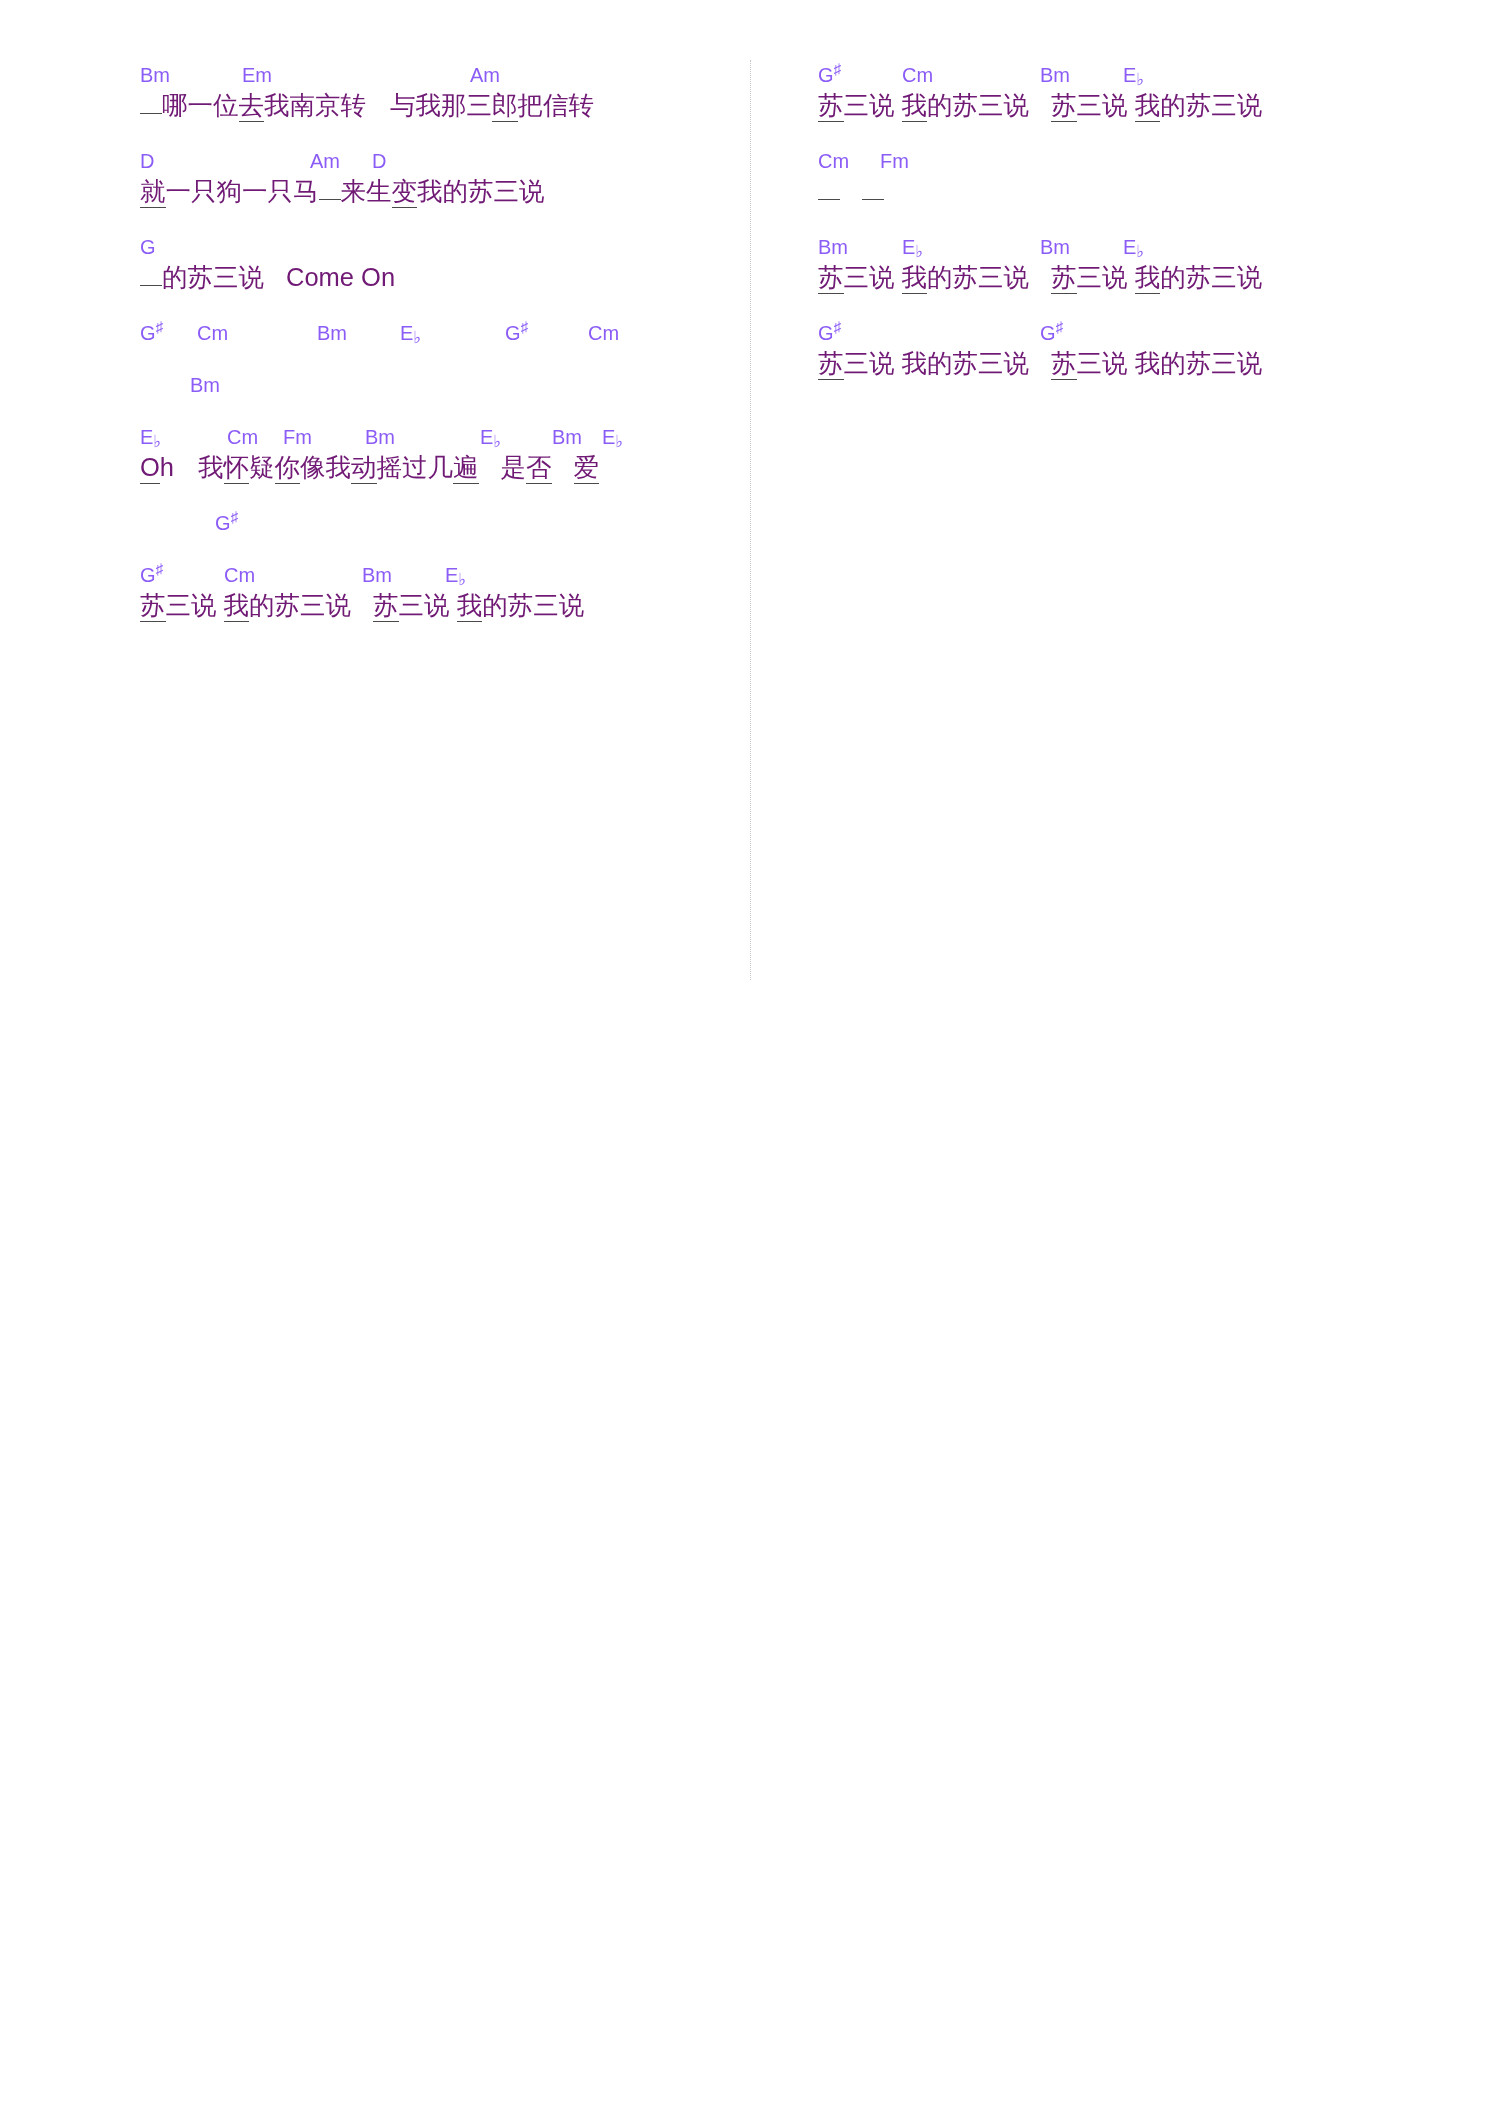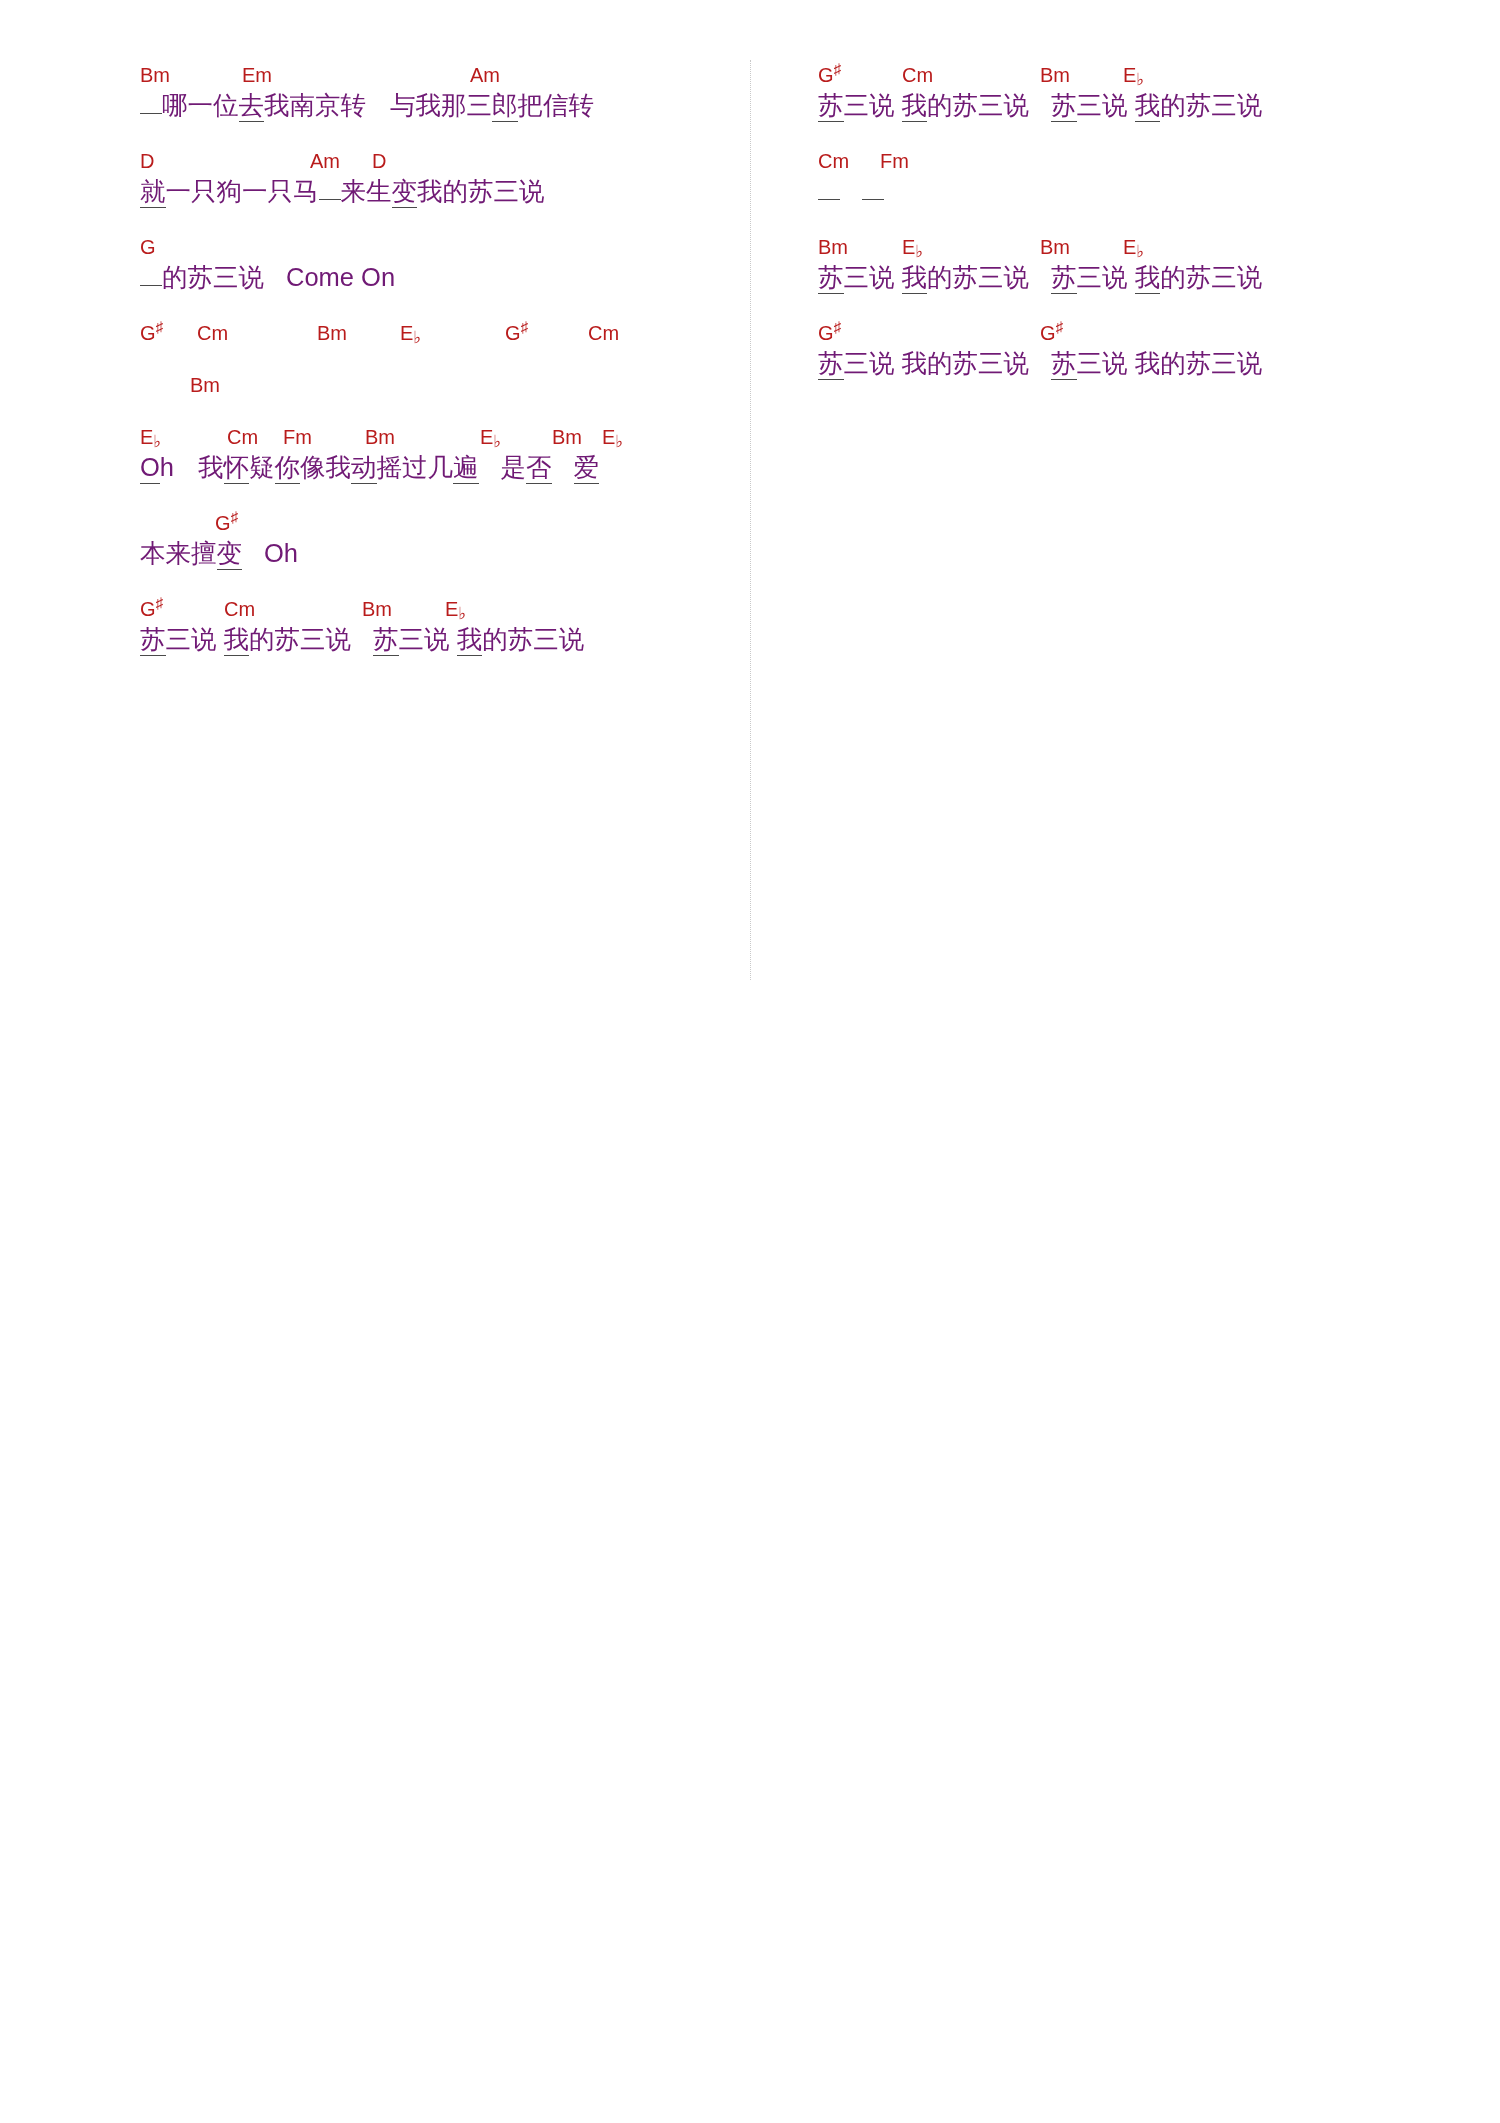--- a/index.html
+++ b/index.html
@@ -54,21 +54,21 @@
     height: 26px;
     line-height: 26px;
     position: relative;
     font-size: 0px; 
   }
   .chord {
     position: absolute;
     top: 0;
     font-size: 20px;
     line-height: 26px;
-    color: #b91c1c;
+    color: #8b5cf6;
     font-family: "Liberation Sans", "DejaVu Sans", sans-serif;
     white-space: pre;
   }
   .chord .acc {
     font-size: 15px;
     vertical-align: super;
     line-height: 0;
   }
   .chord .acc.flat {
     font-size: 17px;
@@ -160,21 +160,20 @@
           <span class="chord" style="left:412px">Bm</span>
           <span class="chord" style="left:462px">E<span class="acc flat">♭</span></span>
         </div>
         <div class="lyricrow"><span class="u">O</span><span>h</span><span class="sp" style="width:24px"></span><span>我</span><span class="u">怀</span><span>疑</span><span class="u">你</span><span>像我</span><span class="u">动</span><span>摇过几</span><span class="u">遍</span><span class="sp" style="width:22px"></span><span>是</span><span class="u">否</span><span class="sp" style="width:22px"></span><span class="u">爱</span></div>
       </div>
 
       <div class="stave">
         <div class="chordrow">
           <span class="chord" style="left:75px">G<span class="acc">♯</span></span>
         </div>
-        <div class="lyricrow"><span>本来擅</span><span class="u">变</span><span class="sp" style="width:22px"></span><span>Oh</span></div>
       </div>
 
       <div class="stave">
         <div class="chordrow">
           <span class="chord" style="left:0px">G<span class="acc">♯</span></span>
           <span class="chord" style="left:84px">Cm</span>
           <span class="chord" style="left:222px">Bm</span>
           <span class="chord" style="left:305px">E<span class="acc flat">♭</span></span>
         </div>
         <div class="lyricrow"><span class="u">苏</span><span>三说 </span><span class="u">我</span><span>的苏三说</span><span class="sp" style="width:22px"></span><span class="u">苏</span><span>三说 </span><span class="u">我</span><span>的苏三说</span></div>

